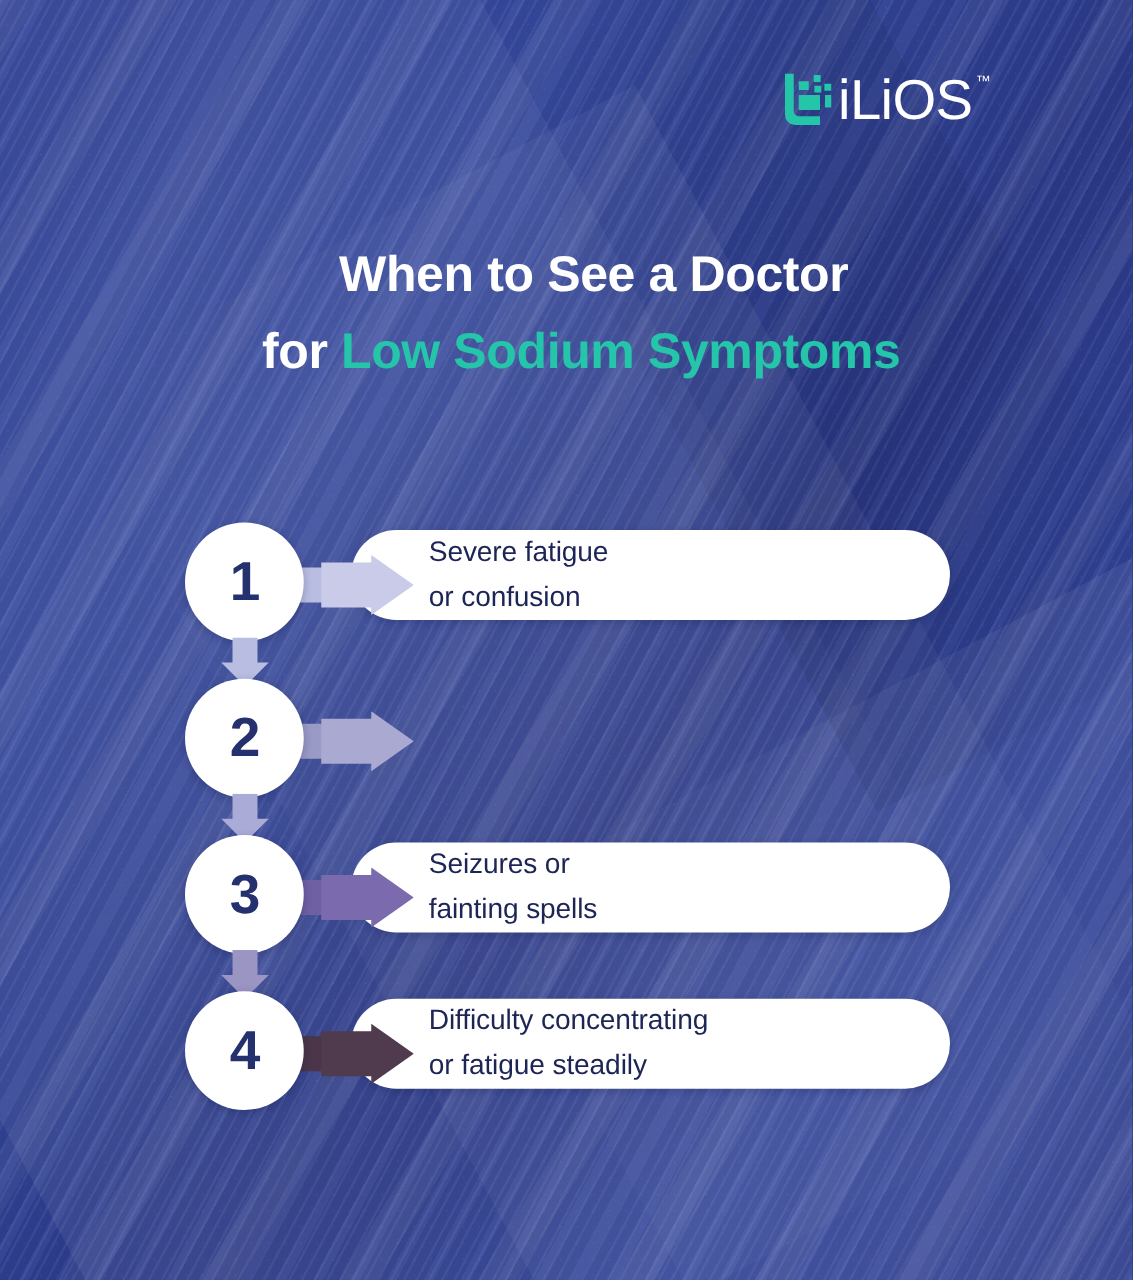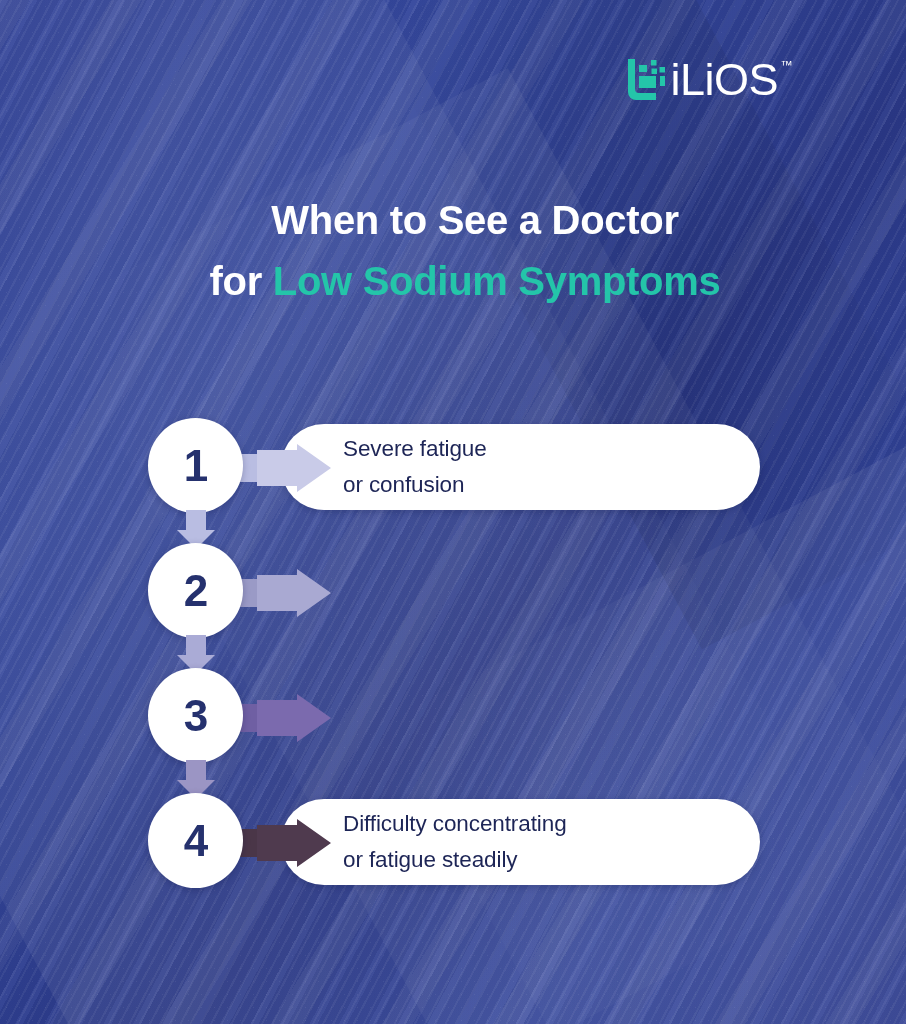--- a/index.html
+++ b/index.html
@@ -65,21 +65,21 @@
   #headline .l1 { color:#ffffff; display:block;padding-left:44px; }
   #headline .l2 { display:block; color:#ffffff;padding-left:24px; }
   #headline .hl { color:#24c5a9; }
 
   
   #flow { position:absolute; top:418px; left:0; width:906px; }
   .row { position:relative; height:125px; }
 
   .pill {
     position:absolute; left:281px; top:6px;
-    width:479px; height:86px;
+    width:479px; height:72px;
     background:#ffffff; border-radius:44px;
     box-shadow:0 2px 7px rgba(10,16,60,0.22);
     text-decoration:underline;
   }
   .pill .txt {
     position:absolute; left:62px; top:50%; transform:translateY(-50%);
     color:#1d2556; font-size:22.5px; font-weight:400; line-height:1.62;
     white-space:pre-line; letter-spacing:-0.1px;
   }
 
@@ -151,20 +151,24 @@
       <path d="M52 6 h40 V0 l34 24 l-34 24 v-6 H52 z" fill="#a9a9d2"></path>
     </svg>
     <div class="circle">
       <span class="num">2</span>
     </div>
     <svg class="connector" viewBox="0 0 42 40">
          <path d="M11 0 h20 v20 h9 L21 39 L2 20 h9 z" fill="#aaabd6"></path>
        </svg>
       </div>
       <div class="row">
+    <div class="pill">
+      <div class="txt">Seizures or
+fainting spells</div>
+    </div>
     <svg class="arrow" viewBox="0 0 126 48">
       <rect x="0" y="10" width="62" height="28" fill="#6f5fa3"></rect>
       <path d="M52 6 h40 V0 l34 24 l-34 24 v-6 H52 z" fill="#7b6aae"></path>
     </svg>
     <div class="circle">
       <span class="num">3</span>
     </div>
     <svg class="connector" viewBox="0 0 42 40">
          <path d="M11 0 h20 v20 h9 L21 39 L2 20 h9 z" fill="#9b95c4"></path>
        </svg>

